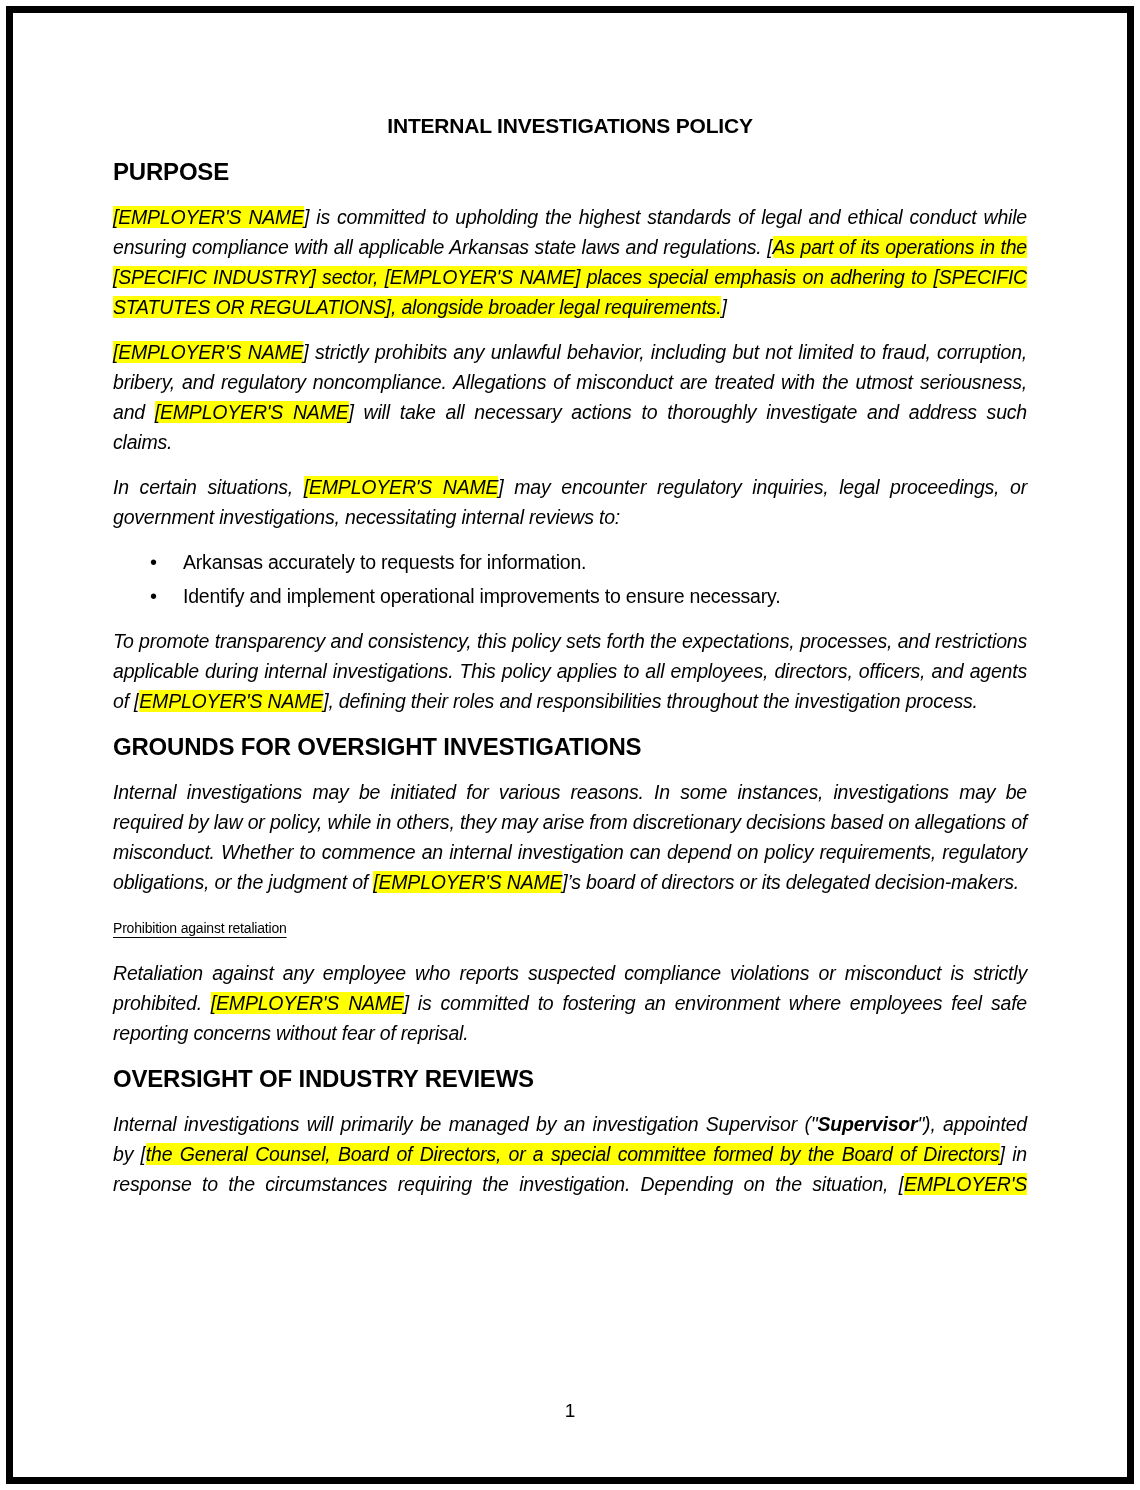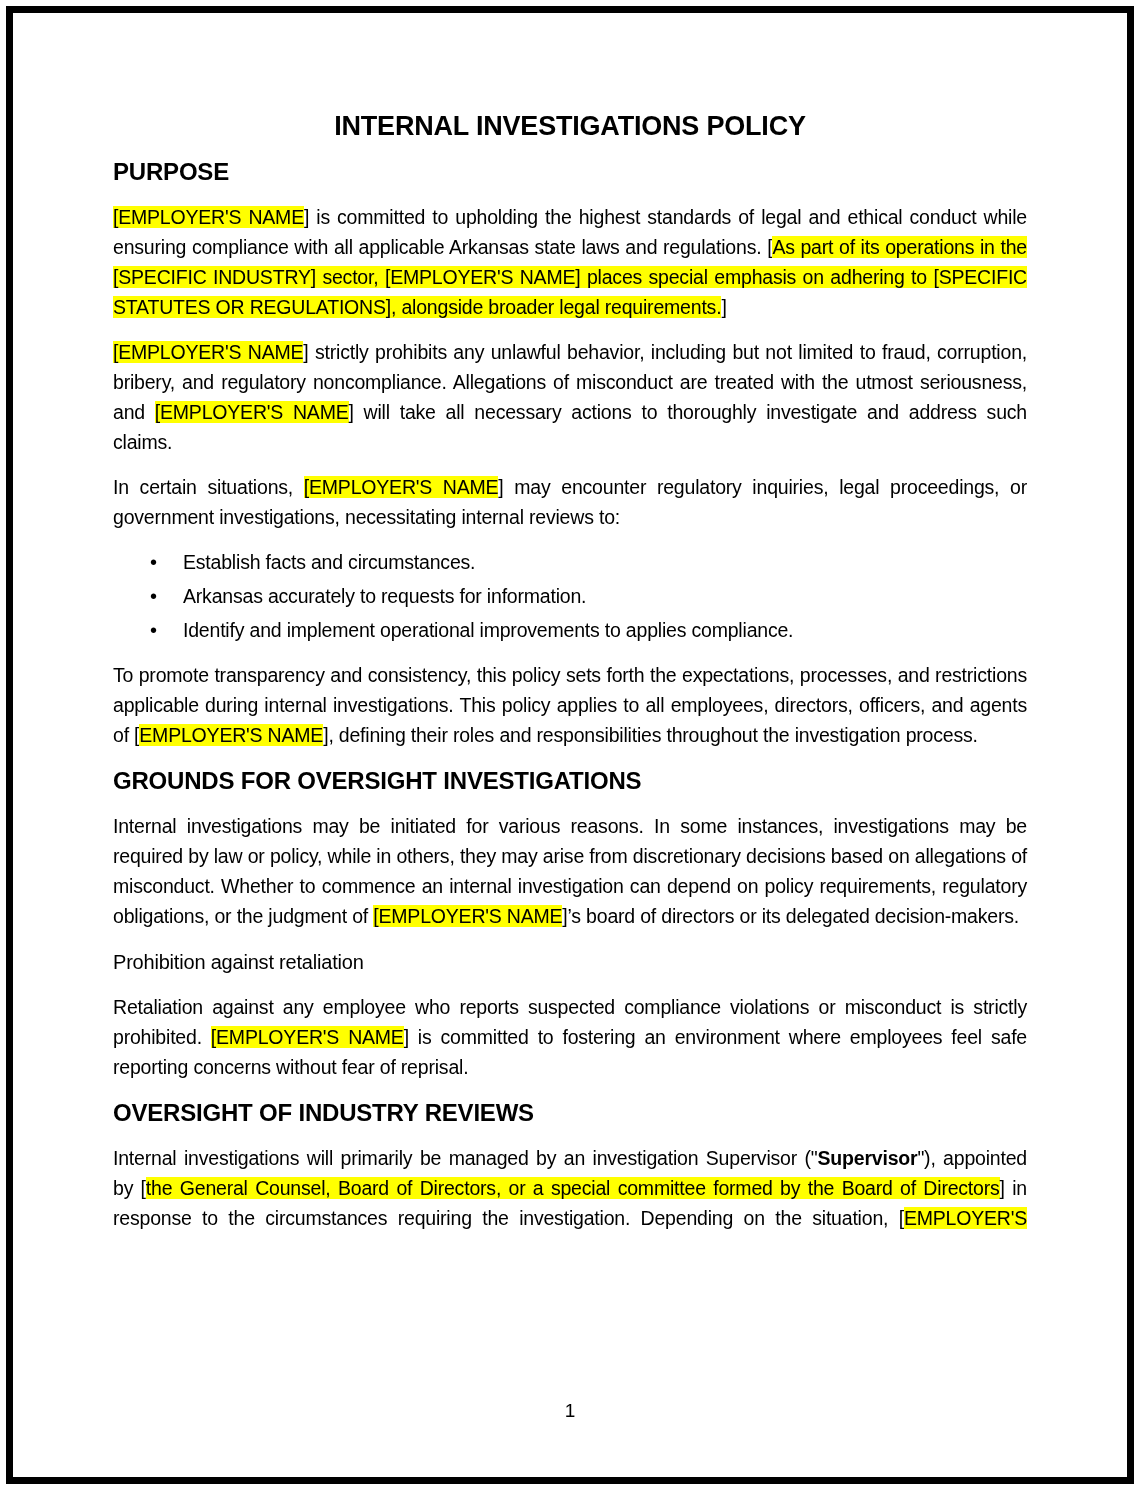--- a/index.html
+++ b/index.html
@@ -19,41 +19,43 @@
   }
   .content {
     position: absolute;
     left: 100px; right: 100px; top: 0; bottom: 0;
     padding-top: 98px;
     font-size: 19.5px;
     line-height: 30px;
     letter-spacing: -0.2px;
   }
   h1.doc-title {
-    font-size: 27px;
+    font-size: 21px;
     font-weight: bold;
     text-align: center;
     margin: 0 0 14px 0;
     line-height: 30px;
   }
   .heading {
     font-size: 24px;
     font-weight: bold;
     margin: 16px 0 15px 0;
     line-height: 30px;
   }
   .subheading {
-    font-size: 20px;
+    font-size: 14px;
+    text-decoration: underline;
     text-underline-offset: 4px;
     margin: 16px 0 15px 0;
     line-height: 30px;
   }
   p.para {
     margin: 15px 0;
     text-align: justify;
+    font-style: italic;
   }
   #docbody p.para:last-child { text-align-last: justify; }
   ul.bullets {
     list-style: none;
     margin: 15px 0;
     padding: 0 0 0 70px;
   }
   ul.bullets li {
     position: relative;
     line-height: 30px;
@@ -81,23 +83,22 @@
 <div class="page">
   <div class="frame">
     <div class="content">
       <h1 class="doc-title">INTERNAL INVESTIGATIONS POLICY</h1>
       <div id="docbody">
           <div class="heading">PURPOSE</div>
           <p class="para"><span class="hl">[EMPLOYER'S NAME</span><span>] is committed to upholding the highest standards of legal and ethical conduct while ensuring compliance with all applicable Arkansas state laws and regulations. [</span><span class="hl">As part of its operations in the [SPECIFIC INDUSTRY] sector, [EMPLOYER'S NAME] places special emphasis on adhering to [SPECIFIC STATUTES OR REGULATIONS], alongside broader legal requirements.</span><span>]</span></p>
           <p class="para"><span class="hl">[EMPLOYER'S NAME</span><span>] strictly prohibits any unlawful behavior, including but not limited to fraud, corruption, bribery, and regulatory noncompliance. Allegations of misconduct are treated with the utmost seriousness, and </span><span class="hl">[EMPLOYER'S NAME</span><span>] will take all necessary actions to thoroughly investigate and address such claims.</span></p>
           <p class="para"><span>In certain situations, </span><span class="hl">[EMPLOYER'S NAME</span><span>] may encounter regulatory inquiries, legal proceedings, or government investigations, necessitating internal reviews to:</span></p>
           <ul class="bullets">
-            <li>Establish facts and circumstances.</li>
             <li>Arkansas accurately to requests for information.</li>
-            <li>Identify and implement operational improvements to applies compliance.</li>
+            <li>Identify and implement operational improvements to ensure necessary.</li>
           </ul>
           <p class="para"><span>To promote transparency and consistency, this policy sets forth the expectations, processes, and restrictions applicable during internal investigations. This policy applies to all employees, directors, officers, and agents of [</span><span class="hl">EMPLOYER'S NAME</span><span>], defining their roles and responsibilities throughout the investigation process.</span></p>
           <div class="heading">GROUNDS FOR OVERSIGHT INVESTIGATIONS</div>
           <p class="para"><span>Internal investigations may be initiated for various reasons. In some instances, investigations may be required by law or policy, while in others, they may arise from discretionary decisions based on allegations of misconduct. Whether to commence an internal investigation can depend on policy requirements, regulatory obligations, or the judgment of </span><span class="hl">[EMPLOYER'S NAME</span><span>]’s board of directors or its delegated decision-makers.</span></p>
           <div class="subheading">Prohibition against retaliation</div>
           <p class="para"><span>Retaliation against any employee who reports suspected compliance violations or misconduct is strictly prohibited. </span><span class="hl">[EMPLOYER'S NAME</span><span>] is committed to fostering an environment where employees feel safe reporting concerns without fear of reprisal.</span></p>
           <div class="heading">OVERSIGHT OF INDUSTRY REVIEWS</div>
           <p class="para"><span>Internal investigations will primarily be managed by an investigation Supervisor ("</span><b>Supervisor</b><span>"), appointed by [</span><span class="hl">the General Counsel, Board of Directors, or a special committee formed by the Board of Directors</span><span>] in response to the circumstances requiring the investigation. Depending on the situation, [</span><span class="hl">EMPLOYER'S</span></p>
         </div>
     </div>

